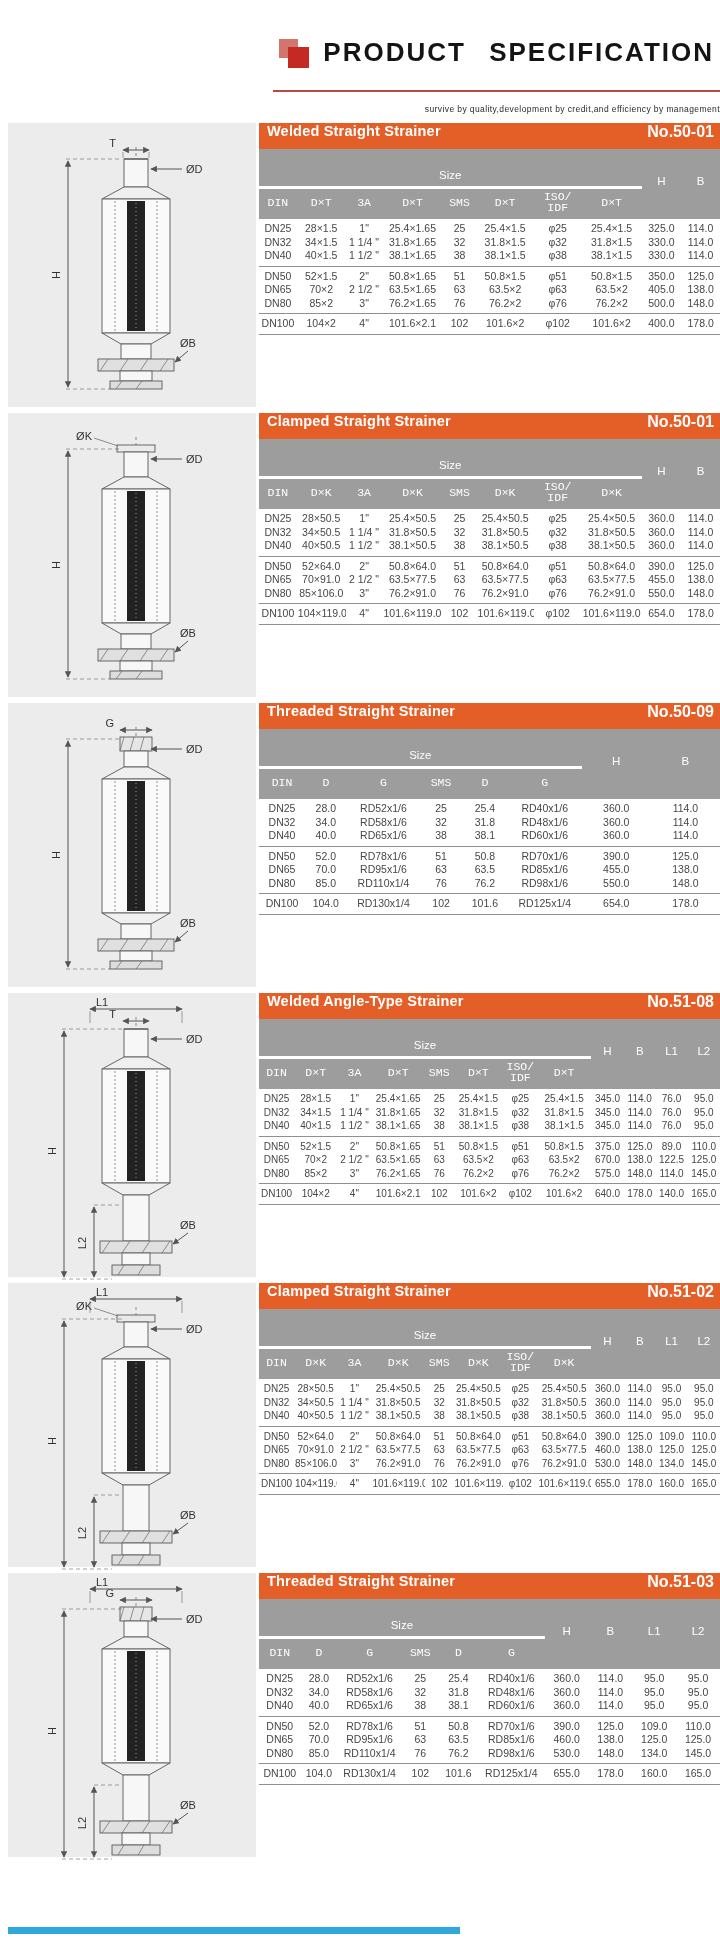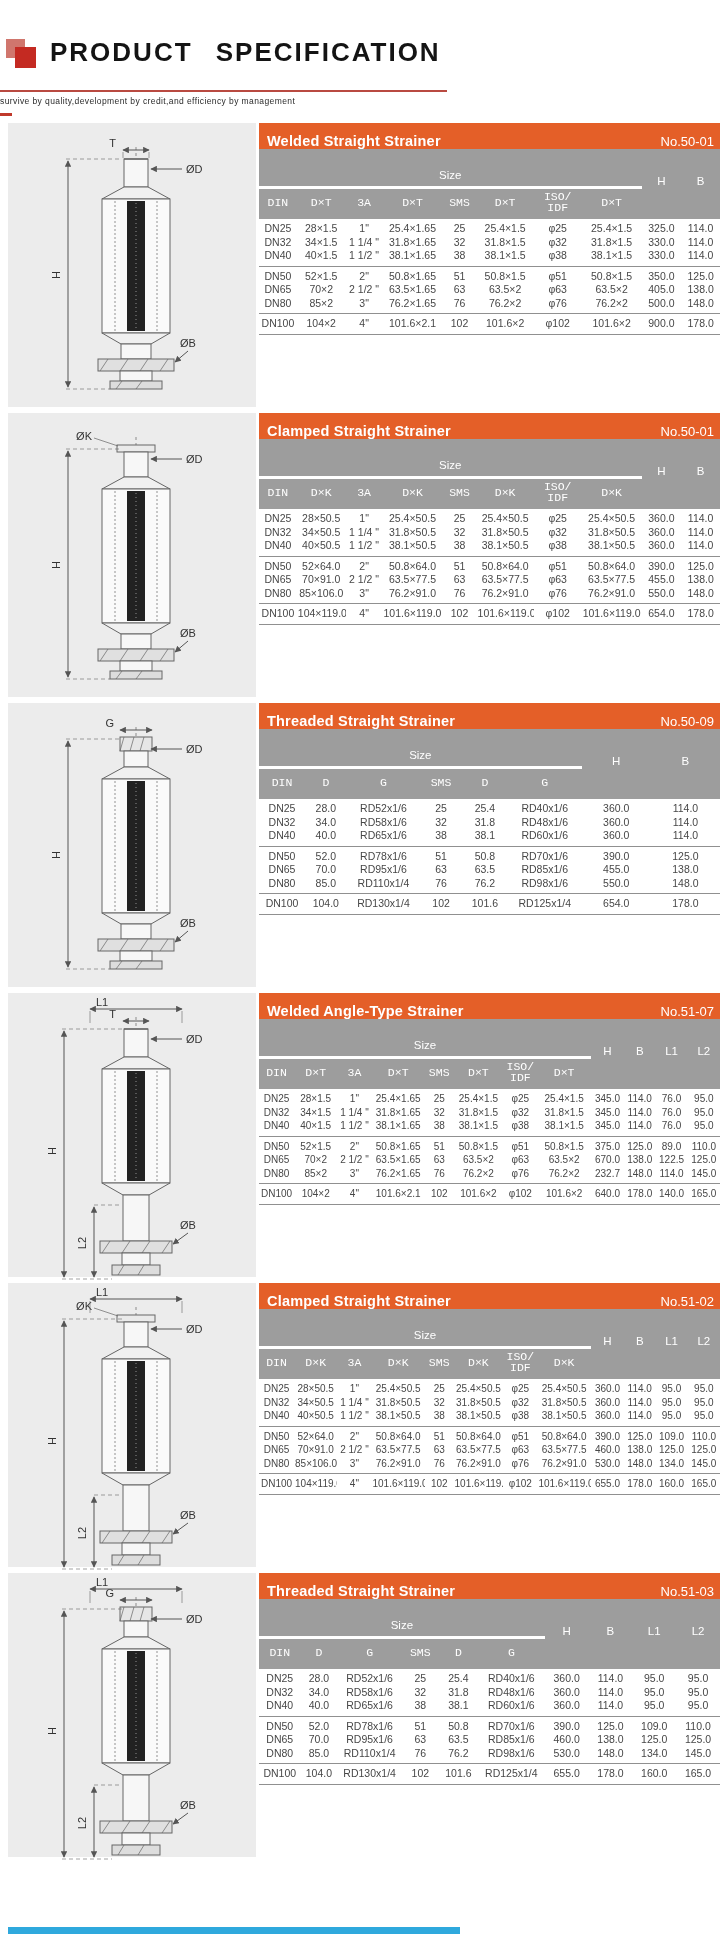--- a/index.html
+++ b/index.html
@@ -3,36 +3,36 @@
 <meta charset="utf-8">
 <style>
   html,body{margin:0;padding:0;}
   body{
     width:720px;height:1943px;position:relative;overflow:hidden;
     background:#ffffff;
     font-family:"Liberation Sans", sans-serif;
     -webkit-font-smoothing:antialiased;
   }
   
-  .brand{height:123px;display:flex;flex-direction:column;align-items:flex-start;padding-top:20px;box-sizing:border-box;}
+  .brand{height:123px;display:flex;flex-direction:column;align-items:flex-end;padding-top:20px;box-sizing:border-box;gap:8px;}
   .brand-row{display:flex;align-items:center;gap:10px;padding:0 6px 4px 6px;border-bottom:2px solid #b94a41;}
   .logo{position:relative;width:34px;height:34px;flex:none;}
   .logo .sq{position:absolute;display:block;}
   .logo .back{left:0;top:3px;width:19px;height:19px;background:#d0766d;}
   .logo .front{left:9px;top:11px;width:21px;height:21px;background:#c42a22;}
   .brand-title{font-size:26px;font-weight:600;letter-spacing:2px;word-spacing:14px;color:#141414;white-space:nowrap;}
   .tagline{font-size:8.5px;color:#2a2a2a;letter-spacing:.4px;margin-top:4px;}
   .brand-tick{width:12px;height:3px;background:#c0392b;margin-top:7px;}
   
   .section{display:flex;height:290px;padding-left:8px;box-sizing:border-box;align-items:flex-start;}
   .panel{width:248px;height:284px;background:#ececec;flex:none;}
   .tside{flex:1;margin-left:3px;min-width:0;}
-  .titlebar{height:26px;background:#e45f28;color:#fff;display:flex;align-items:flex-end;justify-content:space-between;padding:0 6px 0 8px;}
+  .titlebar{height:26px;background:#e45f28;color:#fff;display:flex;align-items:flex-start;justify-content:space-between;padding:0 6px 0 8px;}
   .titlebar .ttl{font-size:14.5px;font-weight:600;letter-spacing:.2px;}
-  .titlebar .num{font-size:13px;font-weight:400;}
+  .titlebar .num{font-size:16px;font-weight:700;}
   table.spec{width:100%;border-collapse:collapse;table-layout:fixed;}
   table.spec thead th{background:#9d9d9d;color:#fff;font-weight:400;font-size:11.5px;border-bottom:3px solid #fff;}
   th.size-th{height:20px;padding-top:16px;vertical-align:middle;}
   th.col-th{height:24px;vertical-align:middle;padding-bottom:5px;line-height:11px;font-family:Liberation Mono, monospace;}
   th.ex-th{vertical-align:middle;padding-bottom:8px;}
   table.spec td{
     text-align:center;font-size:10.5px;color:#474747;line-height:13.5px;
     padding:0 1px;white-space:nowrap;overflow:hidden;
   }
   table.spec.dense td{font-size:10px;}
@@ -209,21 +209,21 @@
             </tr>
             <tr class="gs ge">
               <td>DN100</td>
               <td>104×2</td>
               <td>4"</td>
               <td>101.6×2.1</td>
               <td>102</td>
               <td>101.6×2</td>
               <td>φ102</td>
               <td>101.6×2</td>
-              <td>900.0</td>
+              <td>400.0</td>
               <td>178.0</td>
             </tr>
           </tbody>
         </table>
       </div>
     </section>
     <section class="section">
       <div class="panel"><svg width="248" height="284" viewBox="0 0 248 284" xmlns="http://www.w3.org/2000/svg">
           <defs>
             <marker id="ar1" viewBox="0 0 10 10" refX="9" refY="5" markerWidth="6.5" markerHeight="6.5" orient="auto-start-reverse">
@@ -573,21 +573,21 @@
           <text x="48" y="158" font-size="11" fill="#333" text-anchor="middle" transform="rotate(-90 48 158)">H</text>
           <line x1="86" y1="212" x2="114" y2="212" stroke="#666" stroke-width="0.6" stroke-dasharray="4,3"></line>
           <line x1="86" y1="214" x2="86" y2="284" stroke="#555" stroke-width="1" marker-start="url(#ar3)" marker-end="url(#ar3)"></line>
           <text x="78" y="250" font-size="11" fill="#333" text-anchor="middle" transform="rotate(-90 78 250)">L2</text>
           <line x1="180" y1="240" x2="165" y2="251" stroke="#555" stroke-width="1" marker-end="url(#ar3)"></line>
           <text x="172" y="236" font-size="11" fill="#333">ØB</text>
         </svg></div>
       <div class="tside">
         <div class="titlebar">
           <span class="ttl">Welded Angle-Type Strainer</span>
-          <span class="num">No.51-07</span>
+          <span class="num">No.51-08</span>
         </div>
         <table class="spec dense">
           <colgroup>
             <col style="width:7.6%">
             <col style="width:9.4%">
             <col style="width:7.4%">
             <col style="width:11.6%">
             <col style="width:6.2%">
             <col style="width:10.8%">
             <col style="width:7.4%">
@@ -689,21 +689,21 @@
             </tr>
             <tr class="ge">
               <td>DN80</td>
               <td>85×2</td>
               <td>3"</td>
               <td>76.2×1.65</td>
               <td>76</td>
               <td>76.2×2</td>
               <td>φ76</td>
               <td>76.2×2</td>
-              <td>232.7</td>
+              <td>575.0</td>
               <td>148.0</td>
               <td>114.0</td>
               <td>145.0</td>
             </tr>
             <tr class="gs ge">
               <td>DN100</td>
               <td>104×2</td>
               <td>4"</td>
               <td>101.6×2.1</td>
               <td>102</td>

